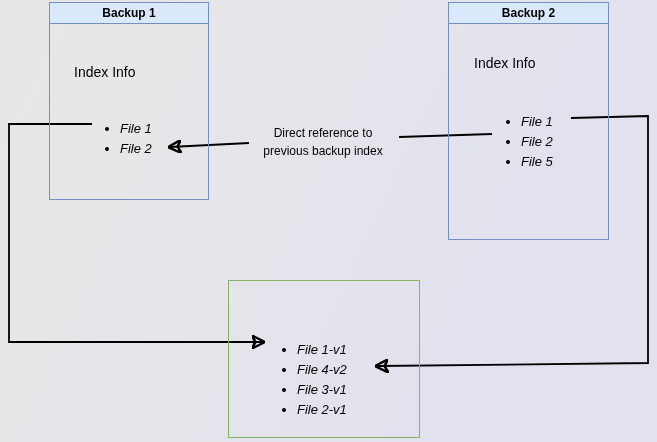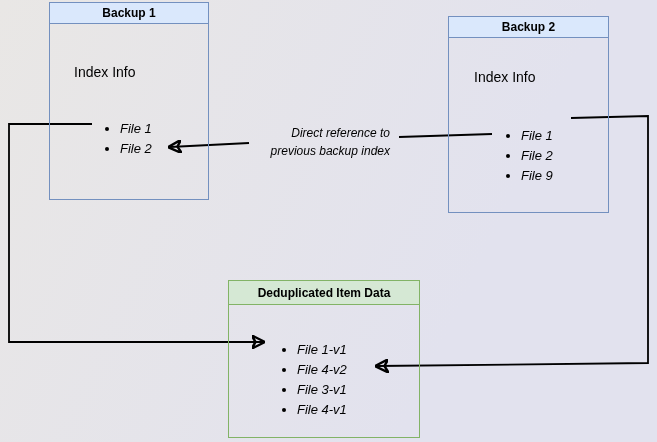--- a/index.html
+++ b/index.html
@@ -46,24 +46,23 @@
     font-size: 13px;
     line-height: 20px;
     white-space: nowrap;
     font-style: italic;
   }
   .annotation {
     position: absolute;
     left: 256px;
     top: 124px;
     width: 134px;
-    text-align: right;
+    text-align: center;
     font-size: 12px;
     line-height: 18px;
-    font-style: italic;
   }
   svg.connectors {
     position: absolute;
     inset: 0;
     pointer-events: none;
   }
   svg.connectors path {
     fill: none;
     stroke: var(--line);
     stroke-width: 1.8;
@@ -90,39 +89,36 @@
     <div class="node-header">
       <span>Backup 1</span>
     </div>
     <div class="index-label" style="left:24px; top:61px;">Index Info</div>
     <ul class="file-list" style="left:50px; top:110px;">
         <li>File 1</li>
         <li>File 2</li>
       </ul>
   </div>
 
-  <div class="node blue" style="left:448px; top:16px; width:161px; height:197px;">
+  <div class="node blue" style="left:448px; top:2px; width:161px; height:238px;">
     <div class="node-header">
       <span>Backup 2</span>
     </div>
     <div class="index-label" style="left:25px; top:52px;">Index Info</div>
     <ul class="file-list" style="left:52px; top:103px;">
         <li>File 1</li>
         <li>File 2</li>
-        <li>File 9</li>
+        <li>File 5</li>
       </ul>
   </div>
 
   <div class="node green" style="left:228px; top:280px; width:192px; height:158px;">
-    <div class="node-header">
-      <span>Deduplicated Item Data</span>
-    </div>
     <ul class="file-list" style="left:48px; top:53px;">
         <li>File 1-v1</li>
         <li>File 4-v2</li>
         <li>File 3-v1</li>
-        <li>File 4-v1</li>
+        <li>File 2-v1</li>
       </ul>
   </div>
 
   <div class="annotation">Direct reference to previous backup index</div>
 
 </div>
 
 </body></html>

